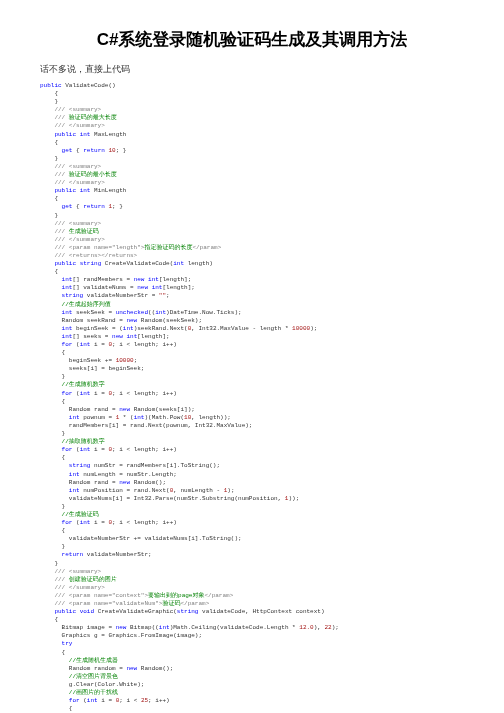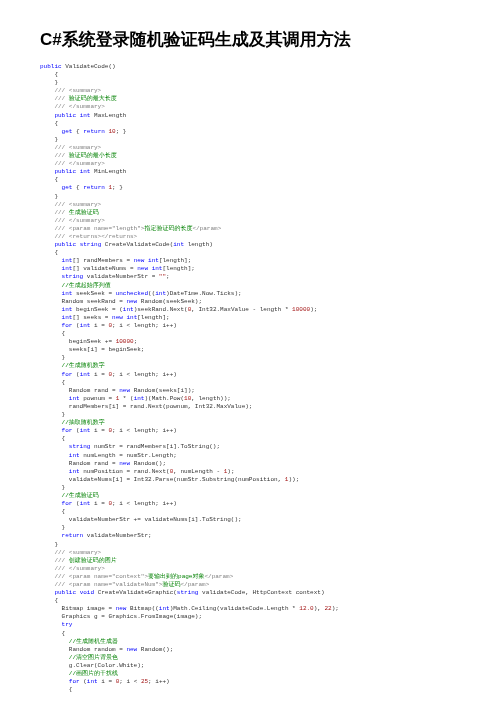--- a/index.html
+++ b/index.html
@@ -6,21 +6,21 @@
     margin: 0;
     padding: 0;
     background: #ffffff;
     font-family: Arial, "Microsoft YaHei", sans-serif;
     width: 504px;
   }
   .container {
     padding: 20px 40px 10px 40px;
   }
   h1 {
-    text-align: left;
+    text-align: center;
     font-size: 17px;
     font-weight: bold;
     margin: 8px 0 12px 0;
     color: #000;
   }
   .intro {
     font-size: 9px;
     color: #333;
     margin-bottom: 6px;
   }
@@ -36,20 +36,21 @@
   .com { color: #808080; }
   .comcn { color: #008000; }
   .str { color: #a31515; }
   .num { color: #a31515; }
 </style>
 </head>
 <body>
 
 <div class="container">
   <h1>C#系统登录随机验证码生成及其调用方法</h1>
+  <div class="intro">话不多说，直接上代码</div>
   <pre><span class="kw">public</span><span> ValidateCode()</span>
     <span>{</span>
     <span>}</span>
     <span class="com">/// &lt;summary&gt;</span>
     <span class="com">/// </span><span class="comcn">验证码的最大长度</span>
     <span class="com">/// &lt;/summary&gt;</span>
     <span class="kw">public</span> <span class="kw">int</span><span> MaxLength</span>
     <span>{</span>
       <span class="kw">get</span><span> { </span><span class="kw">return</span><span class="num"> 10</span><span>; }</span>
     <span>}</span>

